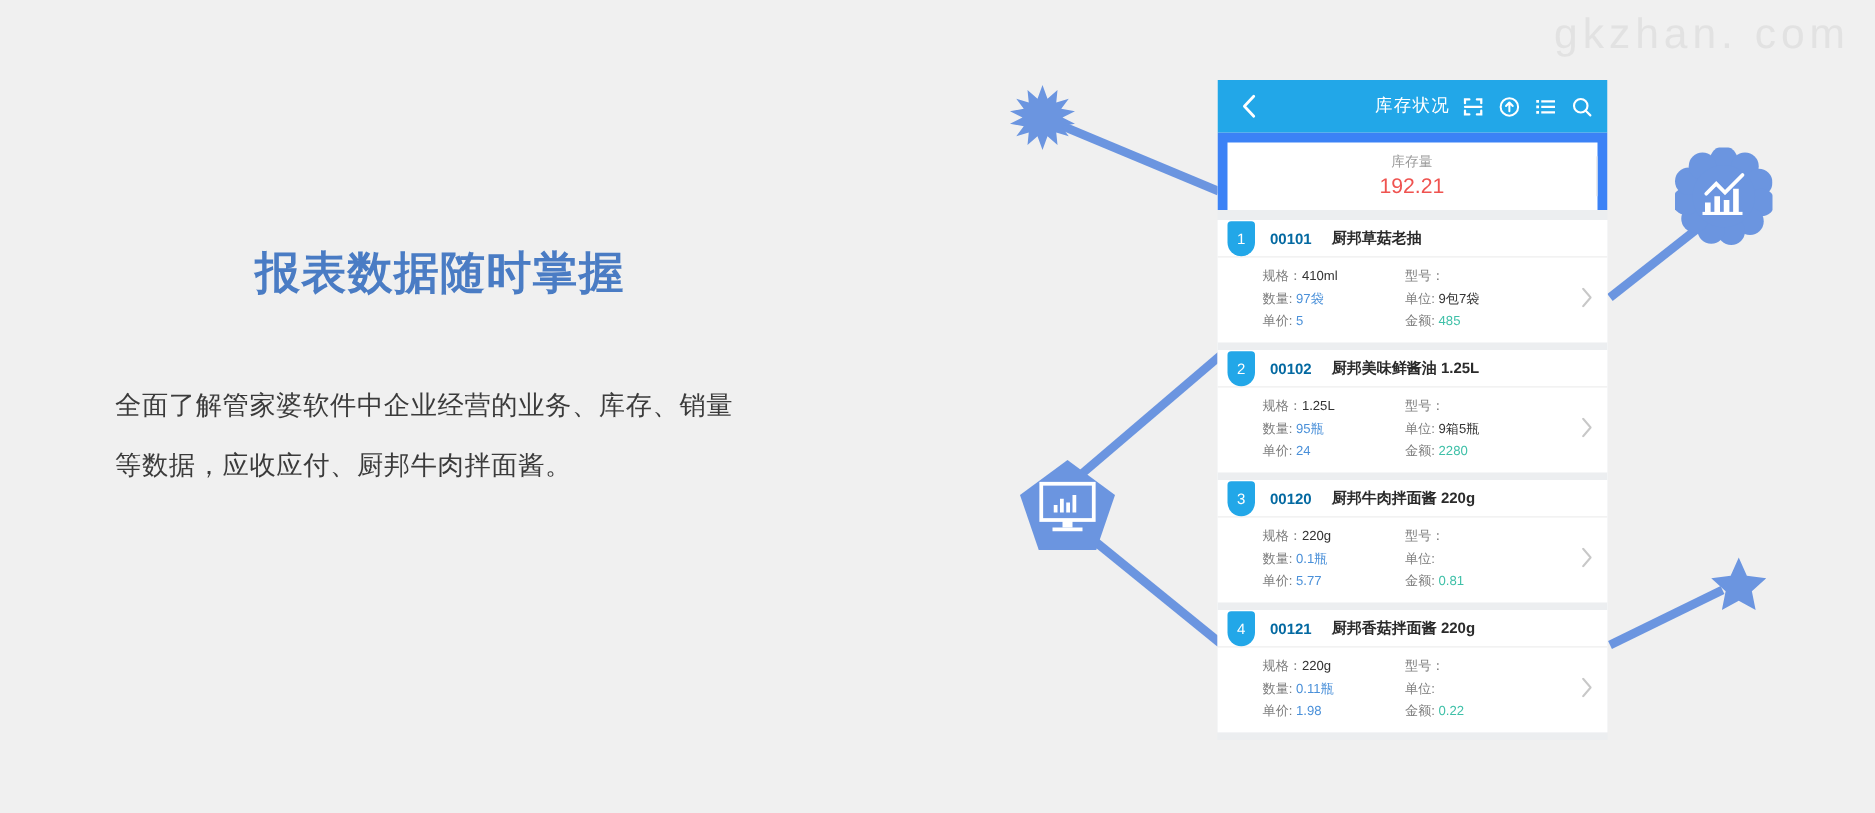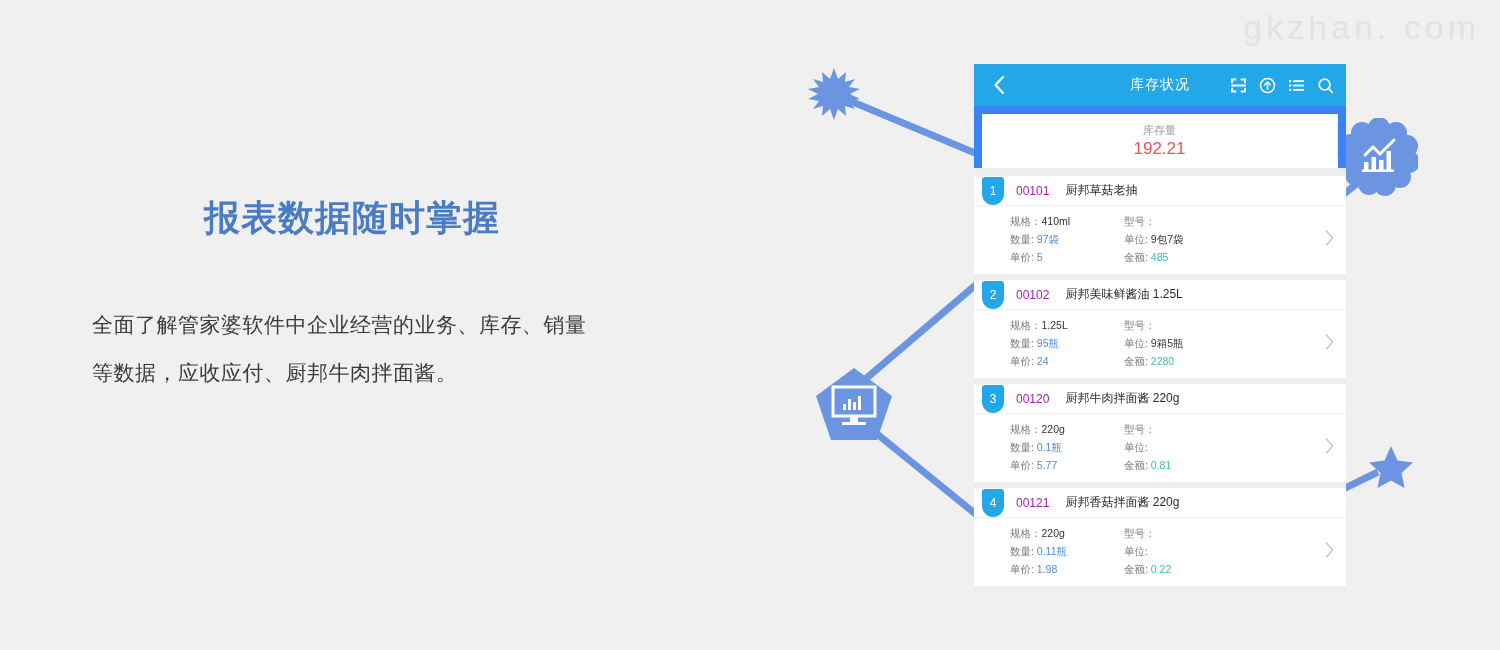--- a/index.html
+++ b/index.html
@@ -35,21 +35,21 @@
   
   .connectors { position:absolute; inset:0; pointer-events:none; }
 
   
   .deco { position:absolute; }
   .deco svg { display:block; }
 
   
   .phone {
     position:absolute; left:974px; top:64px;
-    width:372px; height:528px;
+    width:312px; height:528px;
     background:#eceef0;
     overflow:hidden;
   }
   .phone-header {
     height:42px; background:#22a7e8;
     display:flex; align-items:center;
     padding:0 12px; position:relative;
   }
   .hdr-back { width:26px; display:flex; align-items:center; justify-content:center; }
   .hdr-title {
@@ -84,22 +84,22 @@
     border-bottom:1px solid #eeeeee;
   }
   .badge {
     width:22px; height:28px; margin-left:8px;
     background:#22a7e8;
     border-radius:3px 3px 11px 11px;
     color:#fff; font-size:12px;
     display:flex; align-items:center; justify-content:center;
     flex:0 0 auto;
   }
-  .item-code { font-size:12px; color:#a21caf; font-weight:normal; margin-left:12px;text-align:right; }
-  .item-name { font-size:12px; color:#2b2b2b; font-weight:normal; margin-left:16px; }
+  .item-code { font-size:12px; color:#0369a1; font-weight:bold; margin-left:12px;text-align:right; }
+  .item-name { font-size:12px; color:#2b2b2b; font-weight:bold; margin-left:16px; }
 
   .item-body {
     display:flex; align-items:center;
     padding:6px 0 8px 0; position:relative;margin-left:26px;
   }
   .col { width:120px; padding-left:10px; }
   .col.c2 { width:130px; padding-left:4px; }
   .row { font-size:10.5px; line-height:18px; color:#7d7d7d; white-space:nowrap; }
   .row .k { color:#7d7d7d; }
   .row .v { color:#333; }

